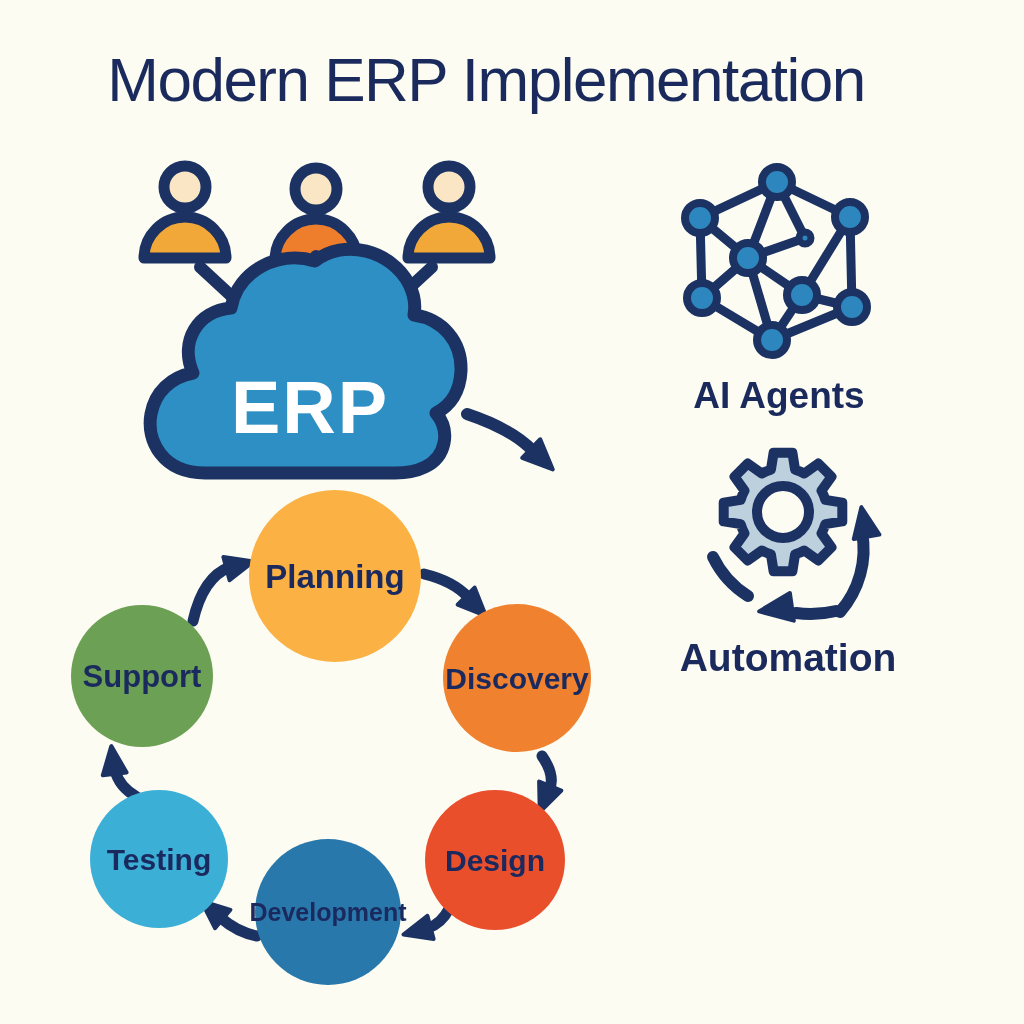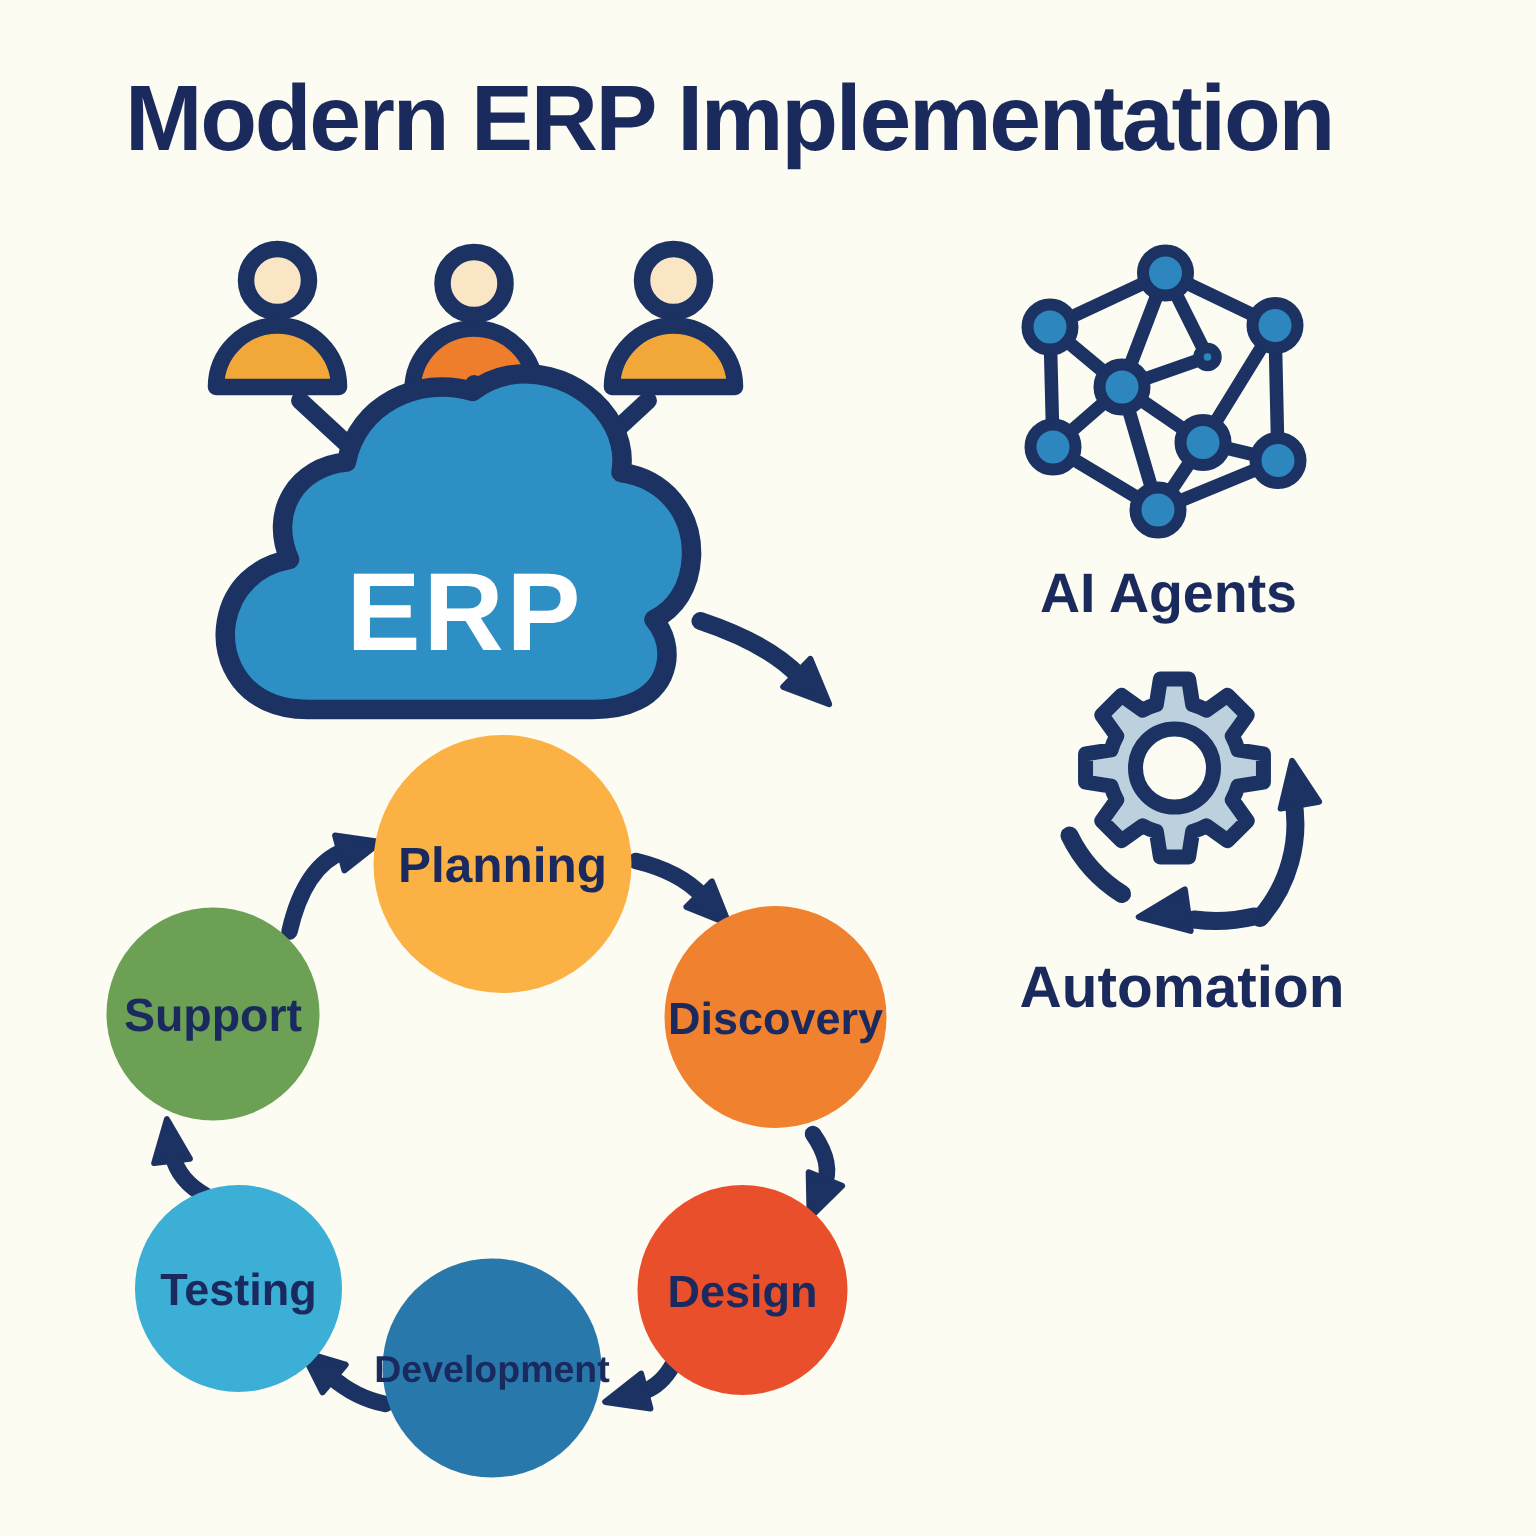--- a/index.html
+++ b/index.html
@@ -6,21 +6,21 @@
   body{
     width:1024px;height:1024px;
     background:#FCFCF3;
     font-family:"Liberation Sans", sans-serif;
     position:relative;overflow:hidden;
   }
   .stage-wrap{position:absolute;inset:0;}
   h1.title{
     position:absolute;top:44px;left:0;width:972px;margin:0;
     text-align:center;
-    font-size:62px;line-height:72px;font-weight:700;letter-spacing:-1.5px;
+    font-size:62px;line-height:72px;font-weight:400;letter-spacing:-1.5px;
     color:#1A2A5C;
   }
   svg.canvas{position:absolute;left:0;top:0;}
   .navyline{stroke:#1B3263;stroke-width:11;stroke-linejoin:round;stroke-linecap:round;}
   .skin{fill:#FAE6C4;}
   .gold{fill:#F2A838;}
   .orange{fill:#EE7D2C;}
   .arrow{stroke:#1B3263;stroke-width:12;fill:none;stroke-linecap:round;}
   .cyc{stroke:#1B3263;stroke-width:11;fill:none;stroke-linecap:round;}
   .tri{fill:#1B3263;stroke:#1B3263;stroke-width:4;stroke-linejoin:round;}

